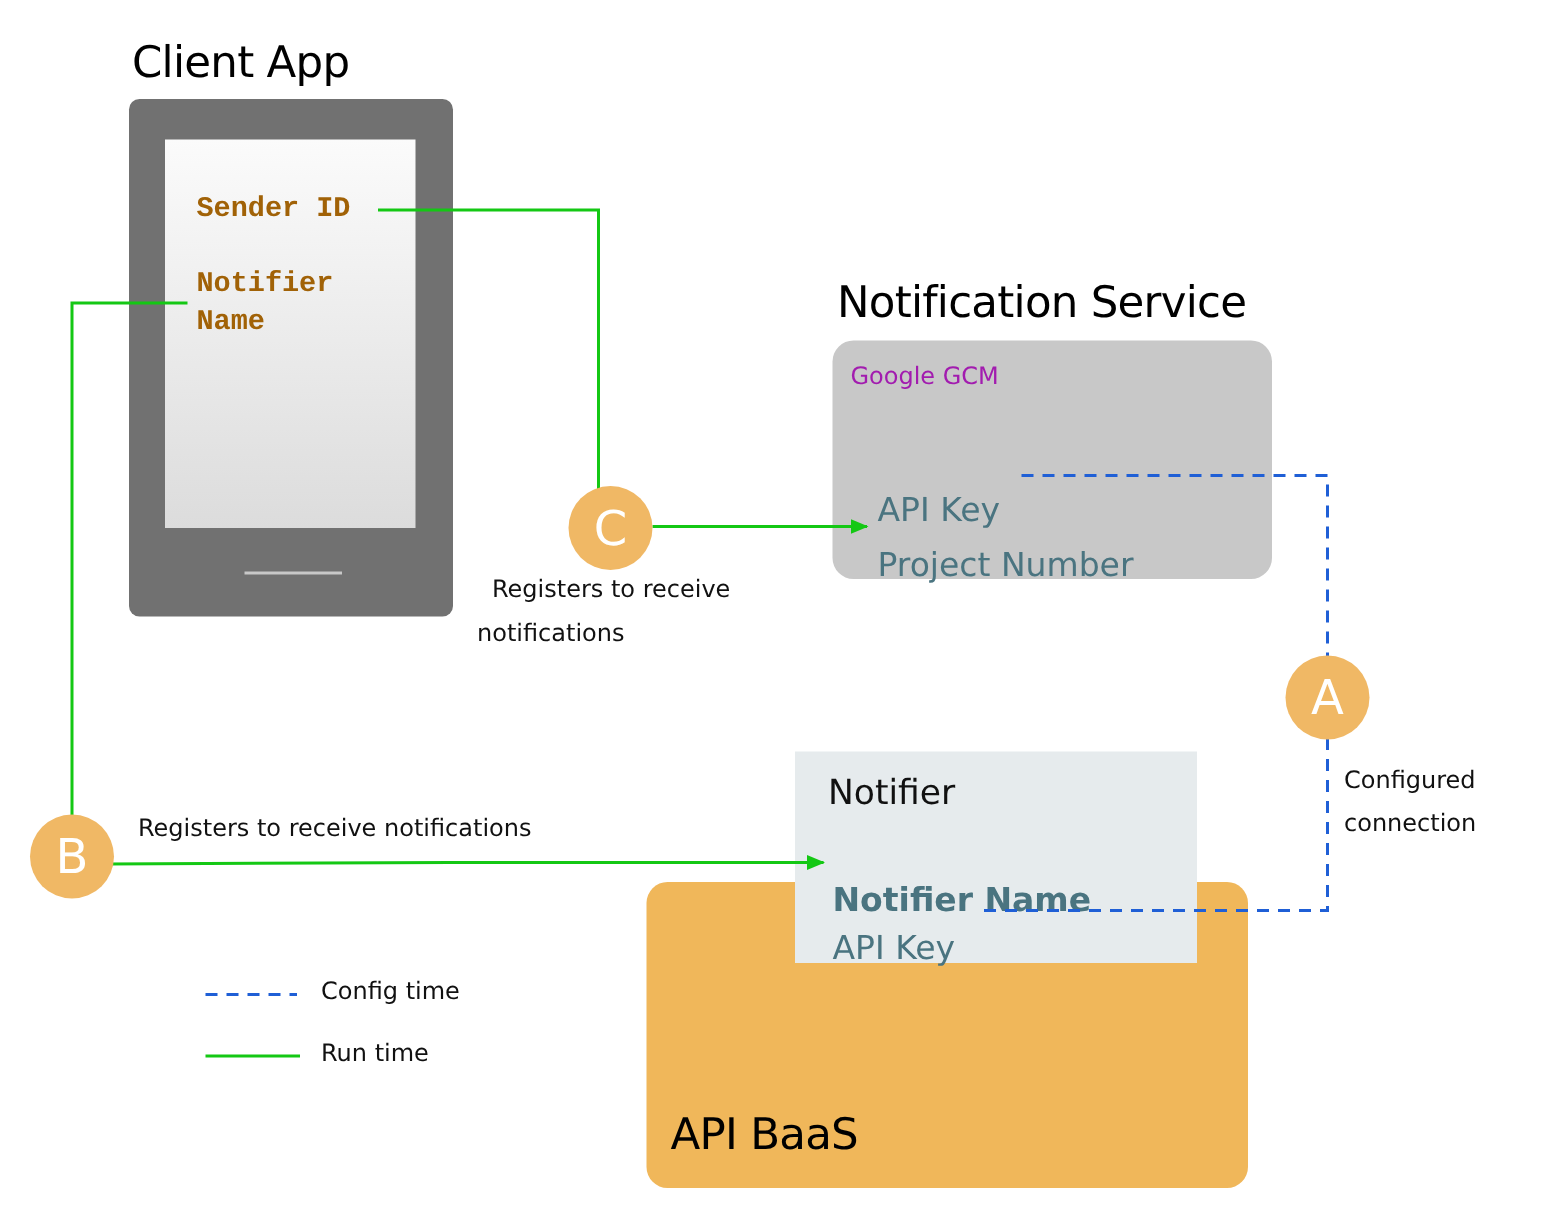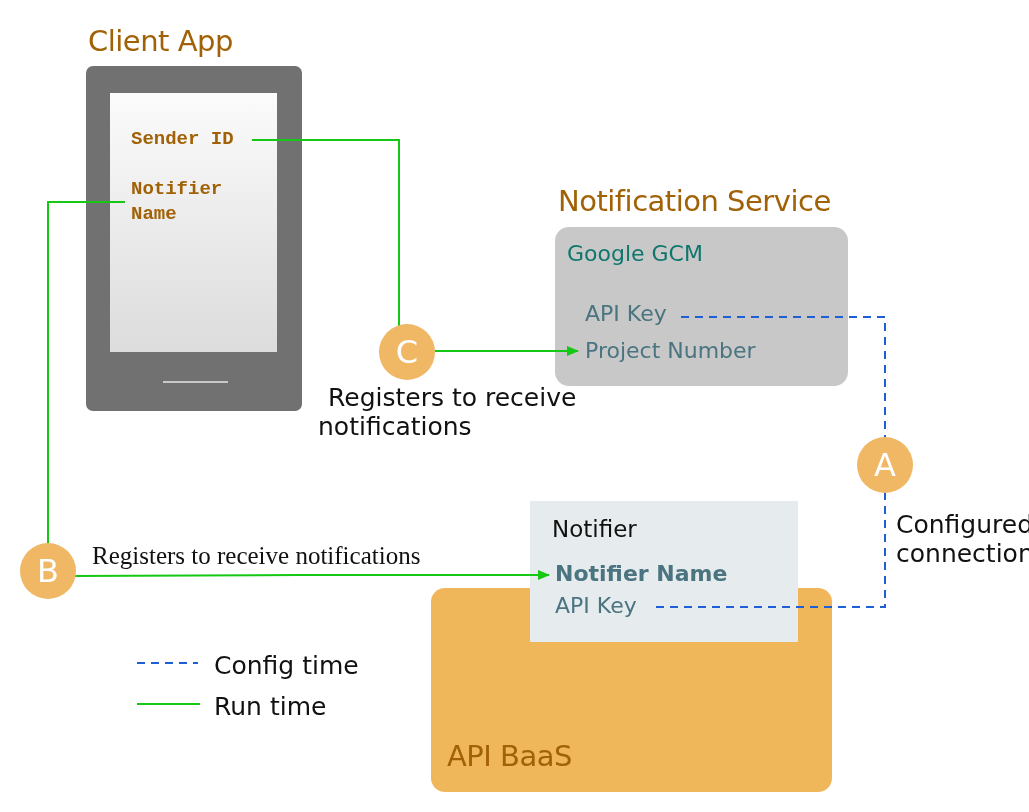--- a/index.html
+++ b/index.html
@@ -1,30 +1,30 @@
 <!DOCTYPE html>
 <html><head>
 <meta charset="utf-8">
 <style>
   html, body { margin: 0; padding: 0; background: #ffffff; }
   body { width: 1029px; height: 812px; position: relative; overflow: hidden;
          font-family: "DejaVu Sans", sans-serif; }
   .abs { position: absolute; }
-  .title { font-size: 29px; color: #a16207; white-space: nowrap; font-family: "DejaVu Sans", sans-serif; letter-spacing: -0.5px; }
+  .title { font-size: 29px; color: #000000; white-space: nowrap; font-family: "DejaVu Sans", sans-serif; letter-spacing: -0.5px; }
   .phone { left: 86px; top: 66px; width: 216px; height: 345px; background: #717171; border-radius: 7px; }
   .screen { left: 110px; top: 93px; width: 167px; height: 259px;
             background: linear-gradient(#fbfbfb, #dcdcdc); }
   .home-bar { left: 163px; top: 381px; width: 65px; height: 2px; background: #c8c8c8; }
   .mono { font-family: Liberation Mono, monospace; font-weight: bold; font-size: 19px; color: #a16207; white-space: nowrap; line-height: 26px; }
   .gcm { left: 555px; top: 227px; width: 293px; height: 159px; background: #c8c8c8; border-radius: 14px; }
-  .field { font-size: 22px; color: #4a7480; white-space: nowrap; }
-  .subhead { font-size: 22px; color: #0f766e; white-space: nowrap; }
+  .field { font-size: 22px; color: #4a7480; white-space: nowrap; margin-top: 27px; }
+  .subhead { font-size: 16px; color: #a21caf; white-space: nowrap; }
   .baas { left: 431px; top: 588px; width: 401px; height: 204px; background: #f0b75a; border-radius: 14px; }
   .notifier { left: 530px; top: 501px; width: 268px; height: 141px; background: #e6ebed; }
-  .label { font-size: 25px; color: #111; white-space: nowrap; }
+  .label { font-size: 16px; color: #111; white-space: nowrap; }
   .badge { width: 56px; height: 56px; border-radius: 50%; background: #f0b865; color: #fff;
            font-size: 32px; text-align: center; line-height: 56px; }
   svg.lines { position: absolute; left: 0; top: 0; }
 </style>
 </head>
 <body>
 
 <div class="abs title" style="left:88px; top:24px;">Client App</div>
 <div class="abs phone"></div>
 <div class="abs screen"></div>
@@ -65,18 +65,18 @@
   <line x1="137" y1="663" x2="198" y2="663" stroke="#1f5fd6" stroke-width="2" stroke-dasharray="8,6"></line>
   <line x1="137" y1="704" x2="200" y2="704" stroke="#14c814" stroke-width="2"></line>
 </svg>
 
 <div class="abs badge" style="left:379px; top:324px;">C</div>
 <div class="abs badge" style="left:20px; top:543px;">B</div>
 <div class="abs badge" style="left:857px; top:437px;">A</div>
 
 <div class="abs label" style="left:328px; top:383px;">Registers to receive</div>
 <div class="abs label" style="left:318px; top:412px;">notifications</div>
-<div class="abs label" style="left:92px; top:542px;font-family:Liberation Serif, serif;">Registers to receive notifications</div>
+<div class="abs label" style="left:92px; top:542px;">Registers to receive notifications</div>
 <div class="abs label" style="left:896px; top:510px;">Configured</div>
 <div class="abs label" style="left:896px; top:539px;">connection</div>
 
 <div class="abs label" style="left:214px; top:651px;">Config time</div>
 <div class="abs label" style="left:214px; top:692px;text-align:right;">Run time</div>
 
 </body></html>

